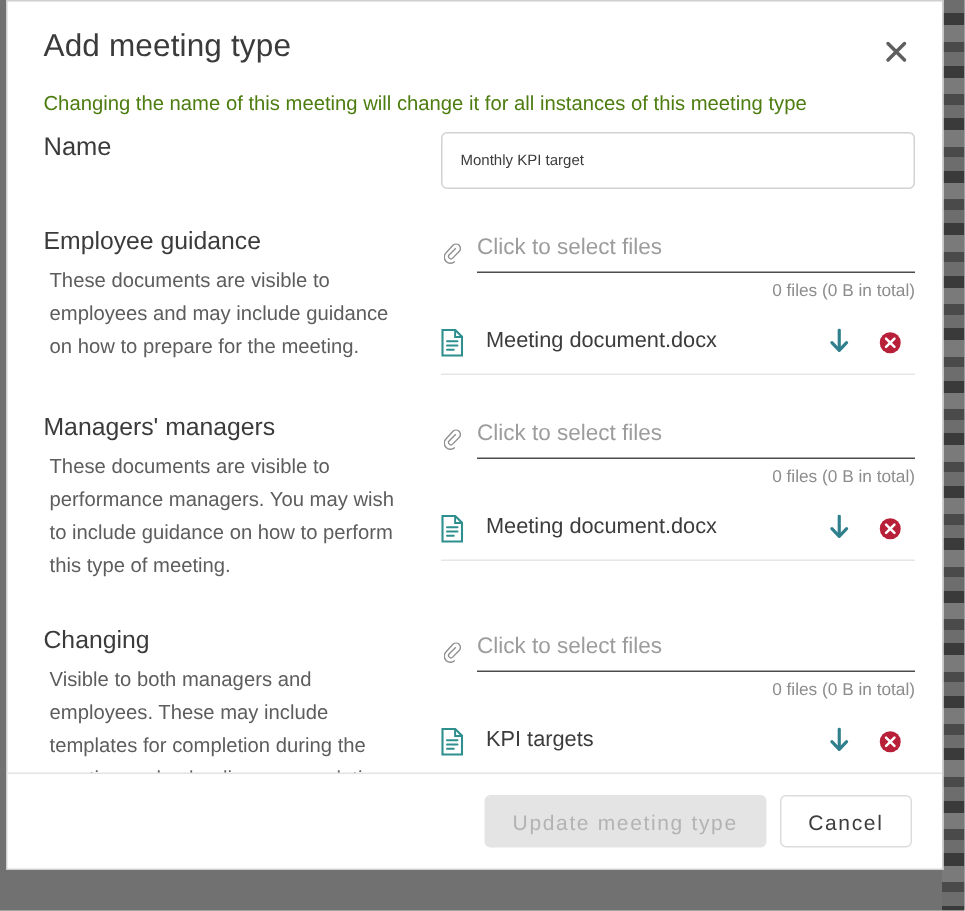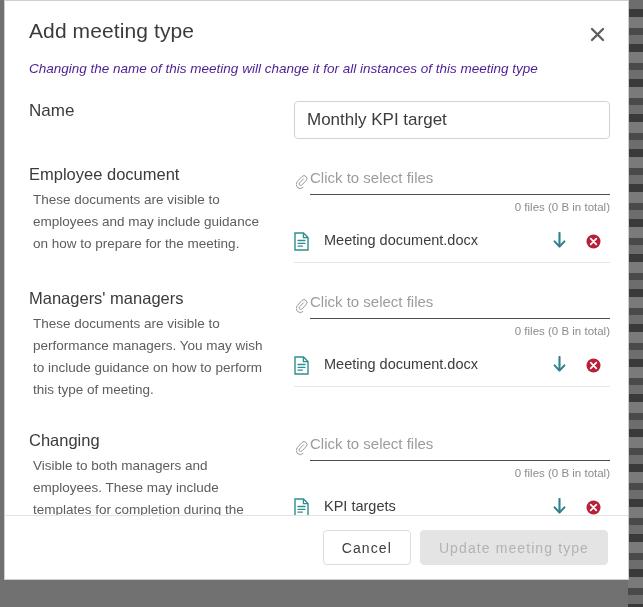--- a/index.html
+++ b/index.html
@@ -92,24 +92,23 @@
     align-items: center;
     justify-content: center;
     cursor: pointer;
     background: none;
     border: none;
     padding: 0;
   }
   .close-btn svg { display: block; }
   .modal-subtitle {
     font-size: 13.5px;
-    color: #4c1d95;
+    color: #4d7c0f;
     margin: 18px 0 0 0;
     letter-spacing: 0;
-    font-style: italic;
   }
 
   .modal-body {
     flex: 1 1 auto;
     padding: 0 18px 0 24px;
     overflow: hidden;
     position: relative;
   }
 
   .row {
@@ -121,35 +120,35 @@
     flex: 0 0 258px;
     padding-right: 10px;
   }
   .row-right {
     flex: 1 1 auto;
     min-width: 0;
     padding-left: 7px;
   }
 
   
-  .name-row { margin-top: 25px; }
+  .name-row { margin-top: 12px; }
   .label-lg {
     font-size: 17px;
     color: #3b3b3b;
     line-height: 1.2;
     margin: 0;
     font-weight: normal;
   }
   .text-input {
     width: 100%;
     height: 38px;
     border: 1px solid #d2d2d2;
     border-radius: 4px;
     padding: 0 12px;
-    font-size: 17px;
+    font-size: 10px;
     color: #3c3c3c;
     font-family: "Liberation Sans", sans-serif;
     outline: none;
     background: #fff;
   }
 
   
   .section { margin-top: 26px; }
   .section-title {
     font-size: 16.5px;
@@ -161,21 +160,21 @@
     font-size: 13.5px;
     color: #5d5d5d;
     line-height: 1.63;
     margin: 4px;
   }
 
   
   .upload-line {
     display: flex;
     align-items: flex-end;
-    gap: 0;
+    gap: 8px;
     padding-top: 4px;
   }
   .clip-icon {
     flex: 0 0 auto;
     width: 16px;
     height: 20px;
     display: flex;
     align-items: center;
     justify-content: center;
     color: #8a8a8a;
@@ -293,21 +292,21 @@
       <div class="row-left">
         <div class="label-lg">Name</div>
       </div>
       <div class="row-right">
         <input class="text-input" type="text" value="Monthly KPI target" style="">
       </div>
     </div>
 
     <div class="row section">
       <div class="row-left">
-        <div class="section-title">Employee document</div>
+        <div class="section-title">Employee guidance</div>
         <p class="section-desc">These documents are visible to employees and may include guidance on how to prepare for the meeting.</p>
       </div>
       <div class="row-right">
         <div class="upload-line">
           <span class="clip-icon">
             <svg width="13" height="16" viewBox="0 0 13 16">
               <path d="M9.6 4.2 L4.3 9.6 a1.9 1.9 0 0 0 2.7 2.7 l5.3-5.4 a3.5 3.5 0 0 0-5-5 L1.7 7.9 a5 5 0 0 0 7.1 7.1" fill="none" stroke="#8d8d8d" stroke-width="1.1" transform="scale(0.82) translate(0,0)"></path>
             </svg>
           </span>
           <div class="upload-field">
@@ -423,17 +422,17 @@
               <path d="M4.7 4.7 L10.3 10.3 M10.3 4.7 L4.7 10.3" stroke="#ffffff" stroke-width="1.7" stroke-linecap="round"></path>
             </svg>
           </span>
         </div>
       </div>
     </div>
 
   </div>
 
   <div class="modal-footer">
+    <button class="btn btn-primary-disabled" disabled="">Update meeting type</button>
     <button class="btn btn-cancel">Cancel</button>
-    <button class="btn btn-primary-disabled" disabled="">Update meeting type</button>
   </div>
 
 </div>
 
 </body></html>

